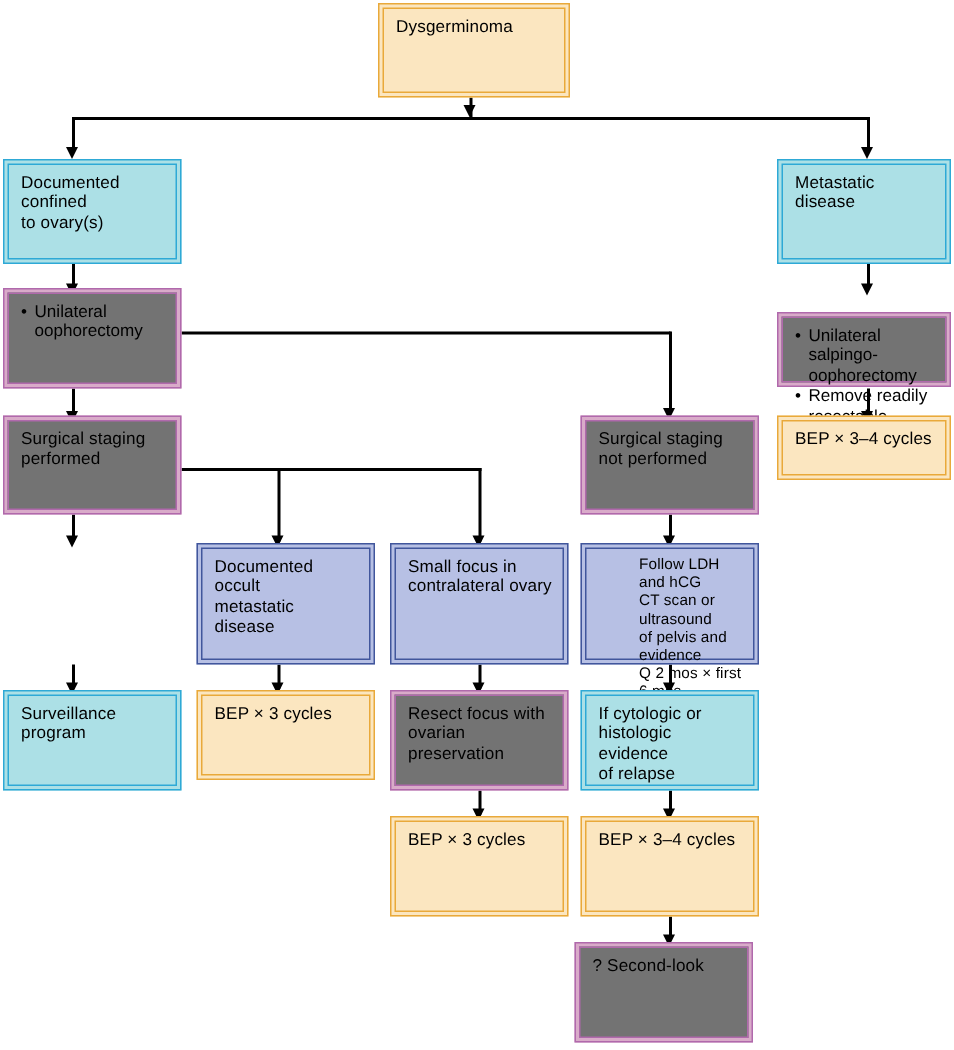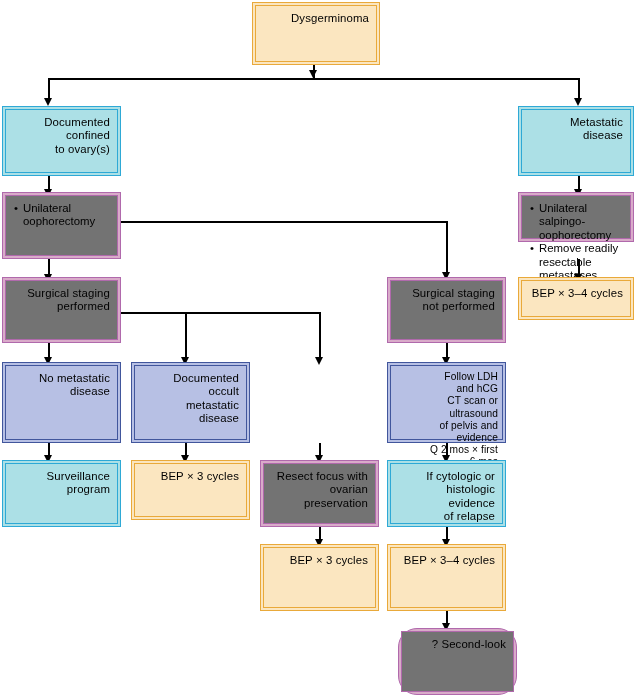--- a/index.html
+++ b/index.html
@@ -31,21 +31,20 @@
     border-width: 1px;
     border-style: solid;
     padding: 6px 7px 5px 8px;
   }
   .node .txt {
     font-size: 11.4px;
     line-height: 13.4px;
     color: #000000;
     white-space: pre-line;
     letter-spacing: 0.01em;
-    text-align: right;
   }
   .node.small .txt {
     font-size: 10.2px;
     line-height: 12.2px;
     padding-left: 29px;
   }
 
   
   .c-cream { background: #fbe6c0; border-color: #e9a93a; }
   .c-cream .inner { background: #fbe6c0; border-color: #e9a93a; }
@@ -182,21 +181,21 @@
 
   <div class="node c-pink" style="left:2px; top:192px; width:119px; height:67px;">
     <div class="inner">
       <ul class="bullets">
         <li style="white-space:pre-line;">Unilateral
 oophorectomy</li>
       </ul>
     </div>
   </div>
 
-  <div class="node c-pink" style="left:518px; top:192px; width:116px; height:50px;">
+  <div class="node c-pink" style="left:518px; top:208px; width:116px; height:50px;">
     <div class="inner">
       <ul class="bullets">
         <li style="white-space:pre-line;">Unilateral salpingo-
 oophorectomy</li>
         <li style="white-space:pre-line;">Remove readily
 resectable metastases</li>
       </ul>
     </div>
   </div>
 
@@ -213,34 +212,34 @@
     </div>
   </div>
 
   <div class="node c-pink" style="left:387px; top:277px; width:119px; height:66px;">
     <div class="inner">
       <div class="txt">Surgical staging
 not performed</div>
     </div>
   </div>
 
-  <div class="node c-blue" style="left:2px; top:362px; width:119px; height:81px;">
-    <div class="inner">
-      <div class="txt">No metastatic
-disease</div>
-    </div>
-  </div>
 
   <div class="node c-blue" style="left:131px; top:362px; width:119px; height:81px;">
     <div class="inner">
       <div class="txt">Documented occult
 metastatic disease</div>
     </div>
   </div>
 
+  <div class="node c-blue" style="left:260px; top:362px; width:119px; height:81px;">
+    <div class="inner">
+      <div class="txt">Small focus in
+contralateral ovary</div>
+    </div>
+  </div>
 
   <div class="node c-blue small" style="left:387px; top:362px; width:119px; height:81px;">
     <div class="inner" style="padding:5px 4px 4px 6px;">
       <div class="txt">Follow LDH and hCG</div>
       <div class="txt">CT scan or ultrasound</div>
       <div class="txt">of pelvis and evidence</div>
       <div class="txt">Q 2 mos × first 6 mos</div>
       <div class="txt">Q 3 mos × next 6 mos</div>
       <div class="txt">Q 6 mos × second yr</div>
     </div>
@@ -279,19 +278,19 @@
       <div class="txt">BEP × 3 cycles</div>
     </div>
   </div>
 
   <div class="node c-cream" style="left:387px; top:544px; width:119px; height:67px;">
     <div class="inner">
       <div class="txt">BEP × 3–4 cycles</div>
     </div>
   </div>
 
-  <div class="node c-pink" style="left:398px; top:628px; width:119px; height:67px;border-radius:19px;">
+  <div class="node c-pink" style="left:383px; top:628px; width:119px; height:67px;">
     <div class="inner">
       <div class="txt">? Second-look</div>
     </div>
   </div>
 
 </div>
 
 </body></html>

